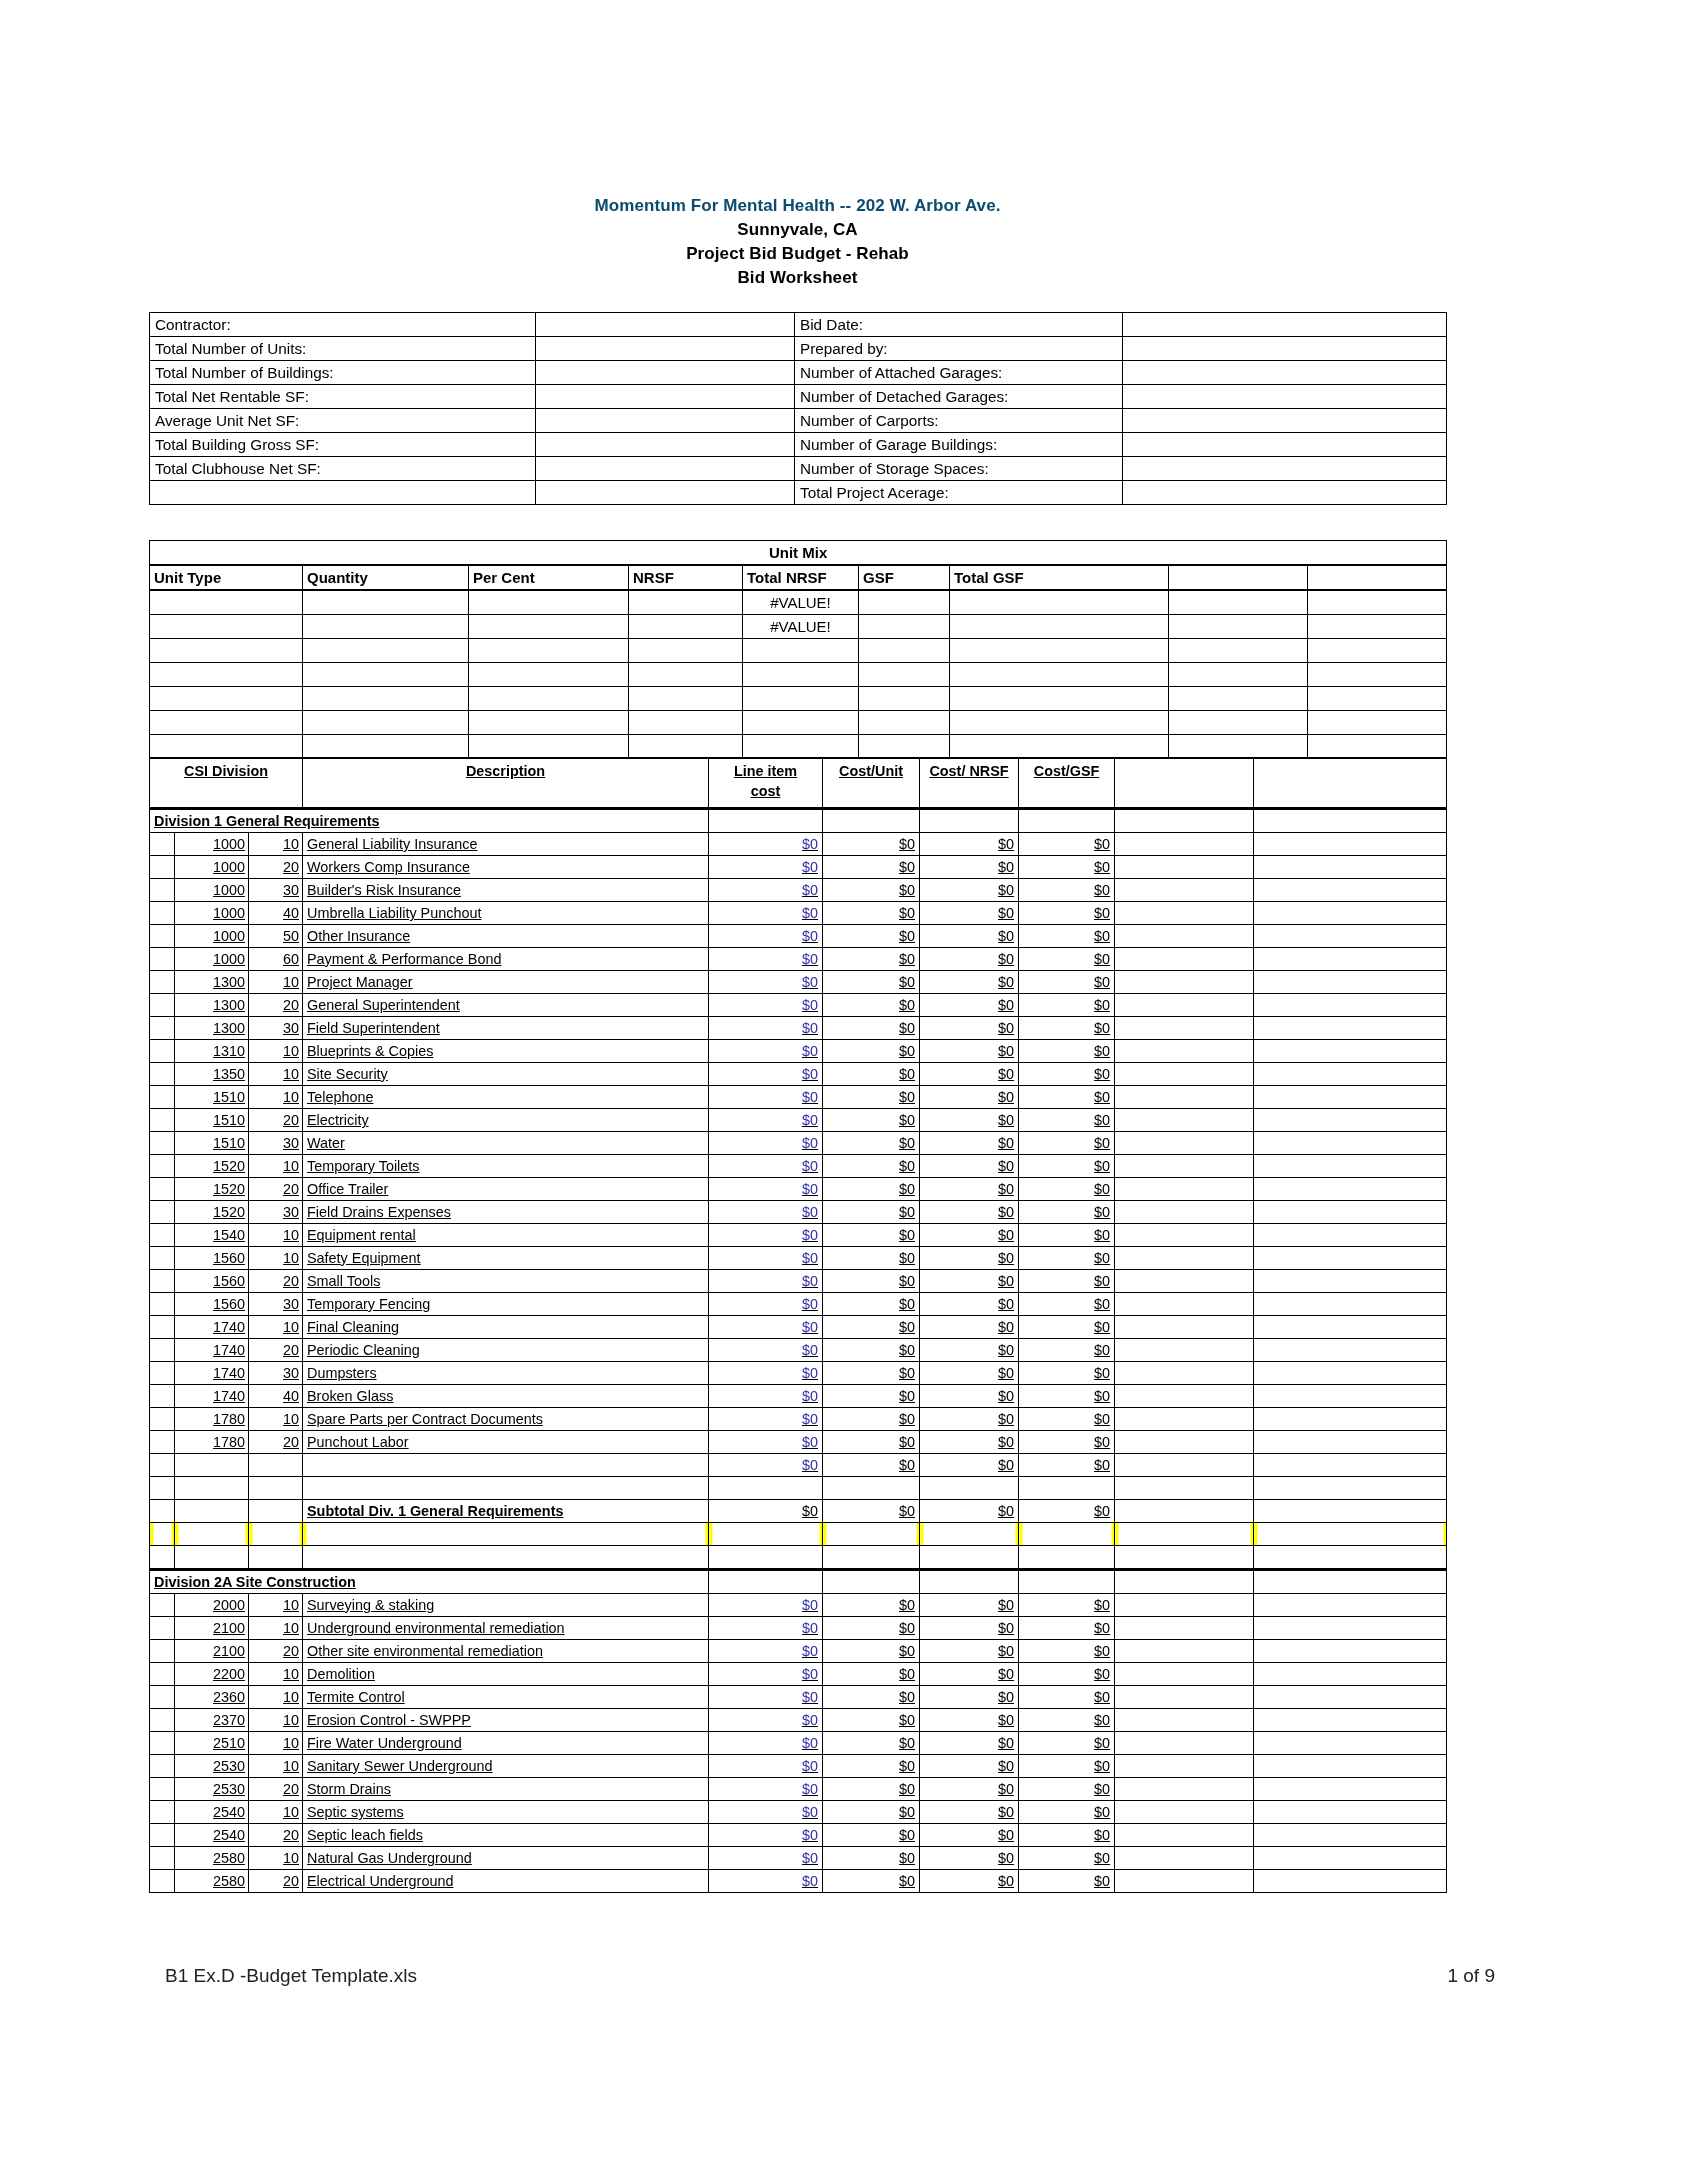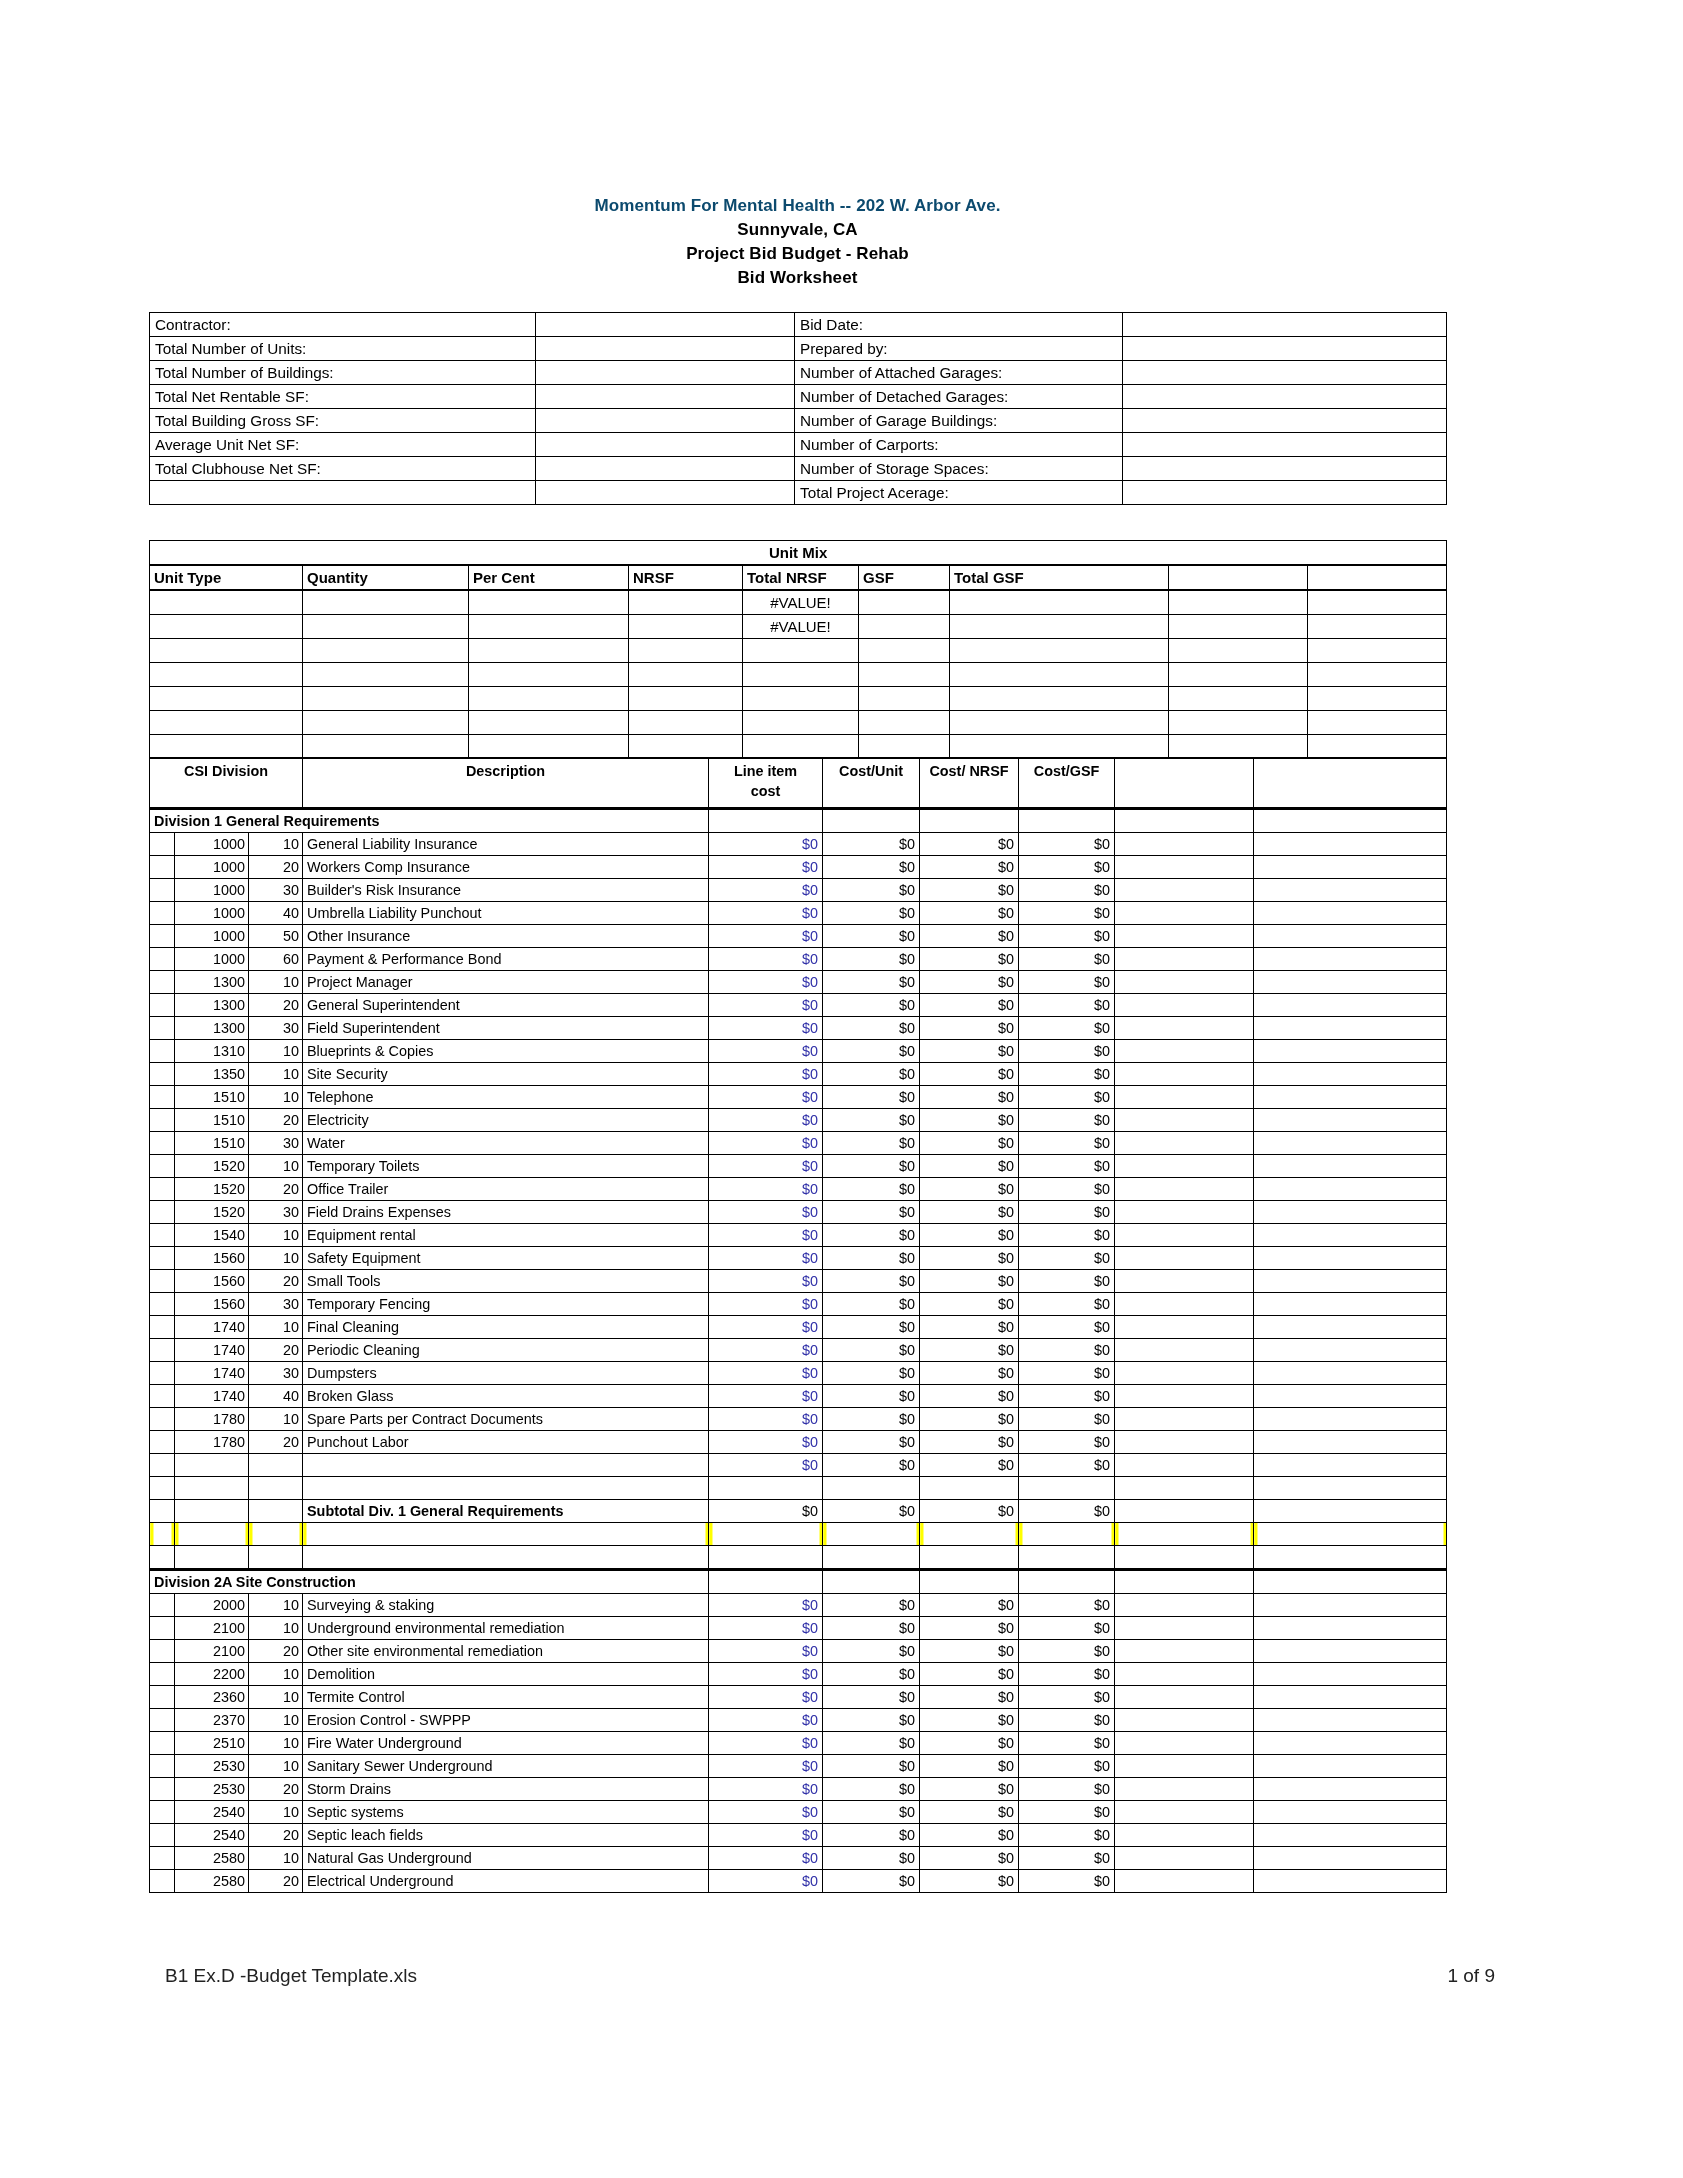--- a/index.html
+++ b/index.html
@@ -37,21 +37,21 @@
 
   
   #unitmix-table{position:absolute;left:149px;top:522px;width:1297px;}
   #unitmix-table td{height:23px;font-size:15px;}
   #unitmix-table td.hdr{text-align:left;font-weight:bold;}
   #unitmix-table td.ctr{text-align:center;}
   #unitmix-table td.title{text-align:center;font-weight:bold;border-bottom-width:2.5px;}
   #unitmix-table tr.hdrrow td{border-bottom-width:2.5px;}
 
   
-  #csi-table{position:absolute;left:149px;top:757px;width:1297px;}
+  #csi-table{position:absolute;left:149px;top:757px;width:1297px;text-decoration:underline;}
   #csi-table td{height:22px;font-size:14.4px;}
   #csi-table td.hdr{text-align:center;font-weight:bold;vertical-align:top;padding-top:3px;}
   #csi-table td.num{text-align:right;padding-right:3px;}
   #csi-table td.money{text-align:right;padding-right:4px;}
   #csi-table td.blue{color:#3030A8;}
   #csi-table td.divhdr{font-weight:bold;padding-left:4px;}
   #csi-table td.sub{font-weight:bold;padding-left:4px;}
   #csi-table tr.thickbot td{border-bottom-width:3px;}
   #csi-table tr.thicktop td{border-top-width:3px;}
   .hdrcell2{height:46px !important;}
@@ -104,29 +104,29 @@
           <td class="lbl">Number of Attached Garages:</td>
           <td></td>
         </tr>
         <tr>
           <td class="lbl">Total Net Rentable SF:</td>
           <td></td>
           <td class="lbl">Number of Detached Garages:</td>
           <td></td>
         </tr>
         <tr>
+          <td class="lbl">Average Unit Net SF:</td>
+          <td></td>
+          <td class="lbl">Number of Carports:</td>
+          <td></td>
+        </tr>
+        <tr>
           <td class="lbl">Total Building Gross SF:</td>
           <td></td>
           <td class="lbl">Number of Garage Buildings:</td>
-          <td></td>
-        </tr>
-        <tr>
-          <td class="lbl">Average Unit Net SF:</td>
-          <td></td>
-          <td class="lbl">Number of Carports:</td>
           <td></td>
         </tr>
         <tr>
           <td class="lbl">Total Clubhouse Net SF:</td>
           <td></td>
           <td class="lbl">Number of Storage Spaces:</td>
           <td></td>
         </tr>
         <tr>
           <td class="lbl"></td>

